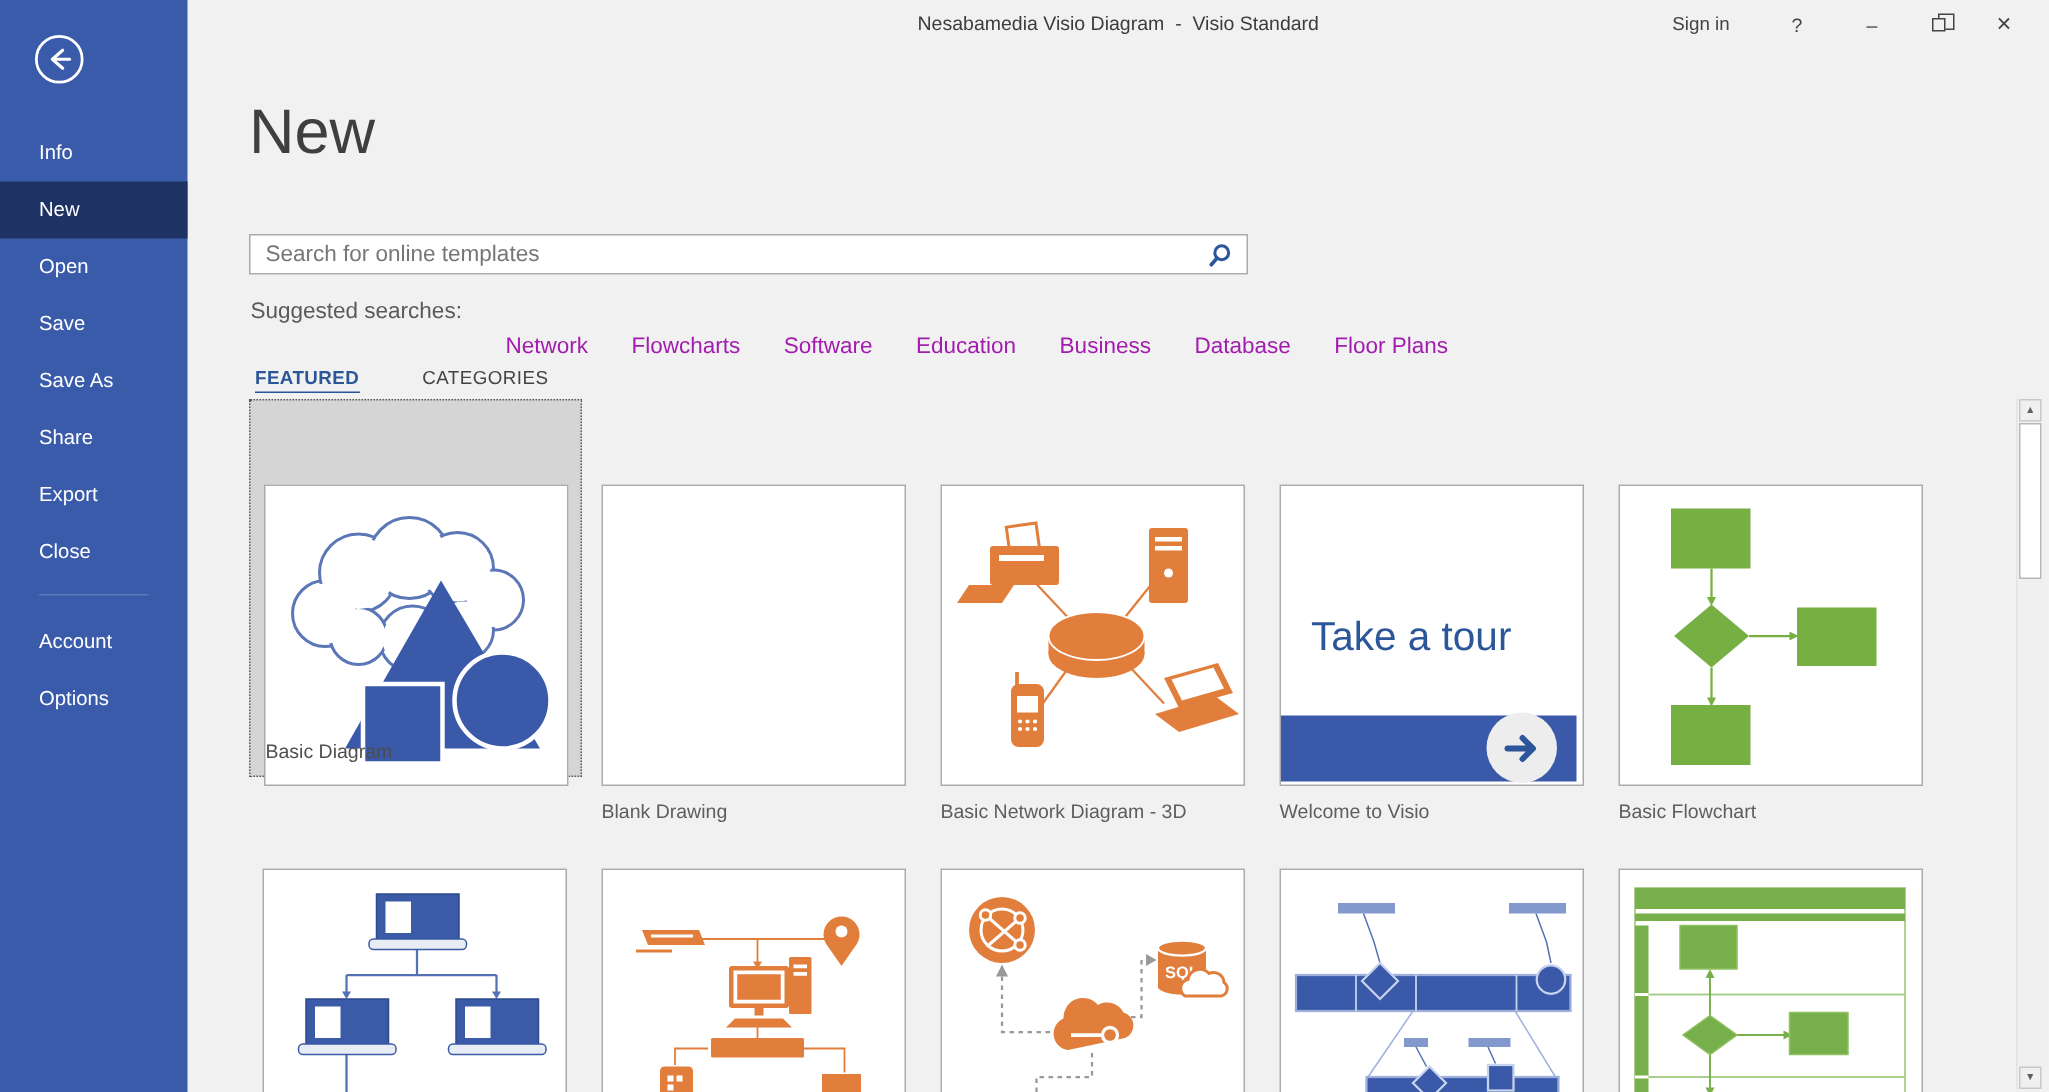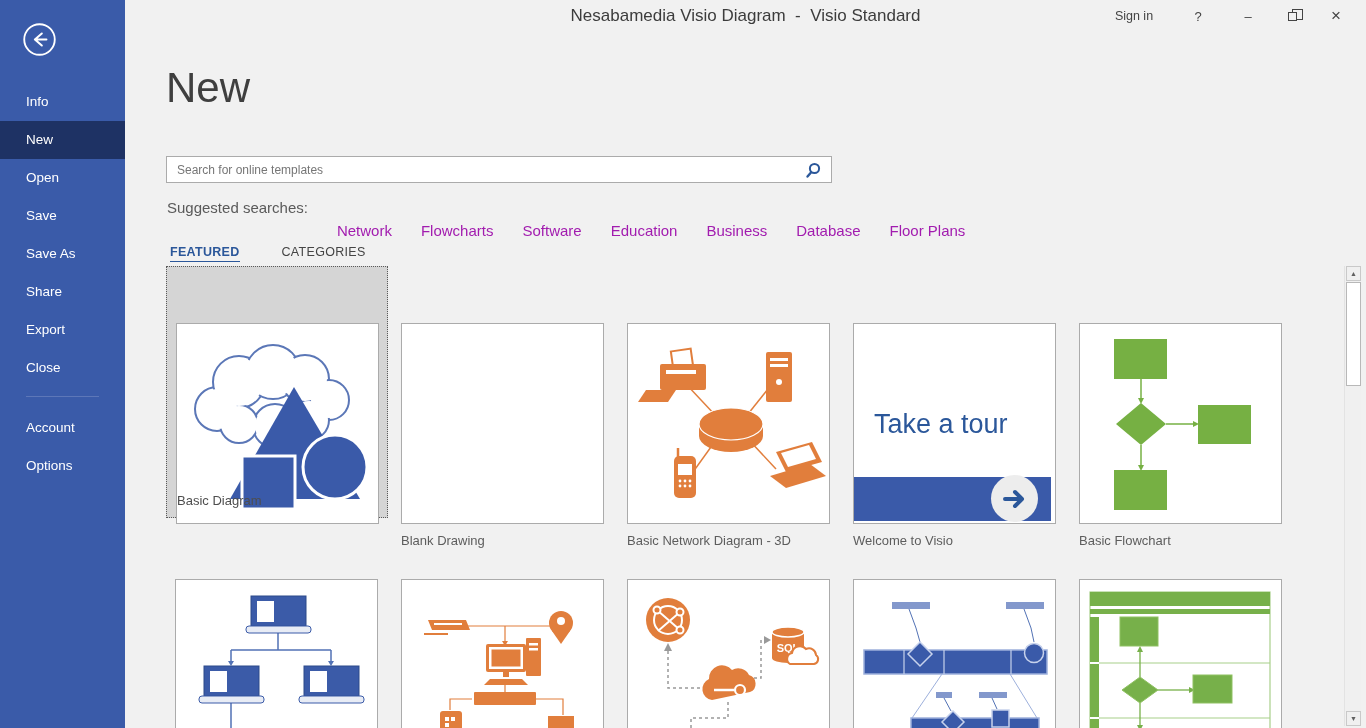--- a/index.html
+++ b/index.html
@@ -2,21 +2,21 @@
 <html><head>
 <meta charset="utf-8">
 <style>
   * { margin:0; padding:0; box-sizing:border-box; }
   html,body { width:1366px; height:728px; overflow:hidden; }
   body { font-family:"Liberation Sans", sans-serif; background:#f1f1f1; position:relative; }
 
   
   .titlebar { position:absolute; left:125px; top:0; right:0; height:32px; }
   .titlebar-title { position:absolute; left:0; right:0; top:0; height:32px; line-height:32px;
-    text-align:center; font-size:17px; color:#3c3c3c; white-space:pre; }
+    text-align:center; font-size:13px; color:#3c3c3c; white-space:pre; }
   .titlebar-controls { position:absolute; right:8px; top:0; height:32px; display:flex; align-items:center; }
   .tb-btn { height:32px; display:flex; align-items:center; justify-content:center; color:#444;
     cursor:default; }
   .tb-signin { width:60px; font-size:12.5px; margin-right:14px; }
   .tb-help { width:40px; font-size:13px; margin-right:8px; }
   .tb-min { width:44px; font-size:13px; }
   .tb-restore { width:44px; }
   .restore-glyph { width:9px; height:9px; border:1px solid #444; background:#f1f1f1; position:relative; }
   .restore-glyph::before { content:""; position:absolute; top:-4px; left:3px; width:9px; height:9px;
     border:1px solid #444; z-index:-1; }
@@ -30,21 +30,21 @@
     cursor:pointer; }
   .nav-item.selected { background:#1e3264; }
   .nav-divider { border-top:1px solid #5d77b8; margin:9px 26px 12px 26px; }
 
   
   .heading { position:absolute; left:166px; top:64px; font-size:42px; font-weight:300; color:#3f3f3f; }
 
   .search-wrap { position:absolute; left:166px; top:156px; width:666px; height:27px; background:#fff;
     border:1px solid #ababab; }
   .search-input { position:absolute; left:0; top:0; width:632px; height:25px; border:none; outline:none;
-    padding:0 10px; font-size:12px; font-family:"Liberation Sans",sans-serif; color:#444; background:transparent; }
+    padding:0 10px; font-size:15px; font-family:"Liberation Sans",sans-serif; color:#444; background:transparent; }
   .search-input::placeholder { color:#767676; opacity:1; }
   .search-btn { position:absolute; right:4px; top:1px; width:28px; height:23px; display:flex;
     align-items:center; justify-content:center; cursor:pointer; }
 
   .suggested { position:absolute; left:167px; top:199px; display:flex; gap:29px; font-size:15px; }
   .suggested-label { color:#5a5a5a; }
   .suggested a { color:#a21caf; text-decoration:none; cursor:pointer;margin-top:23px; }
 
   .tabs { position:absolute; left:170px; top:245px; display:flex; gap:42px; font-size:12.5px; }
   .tab { color:#444; letter-spacing:.3px; cursor:pointer; }

